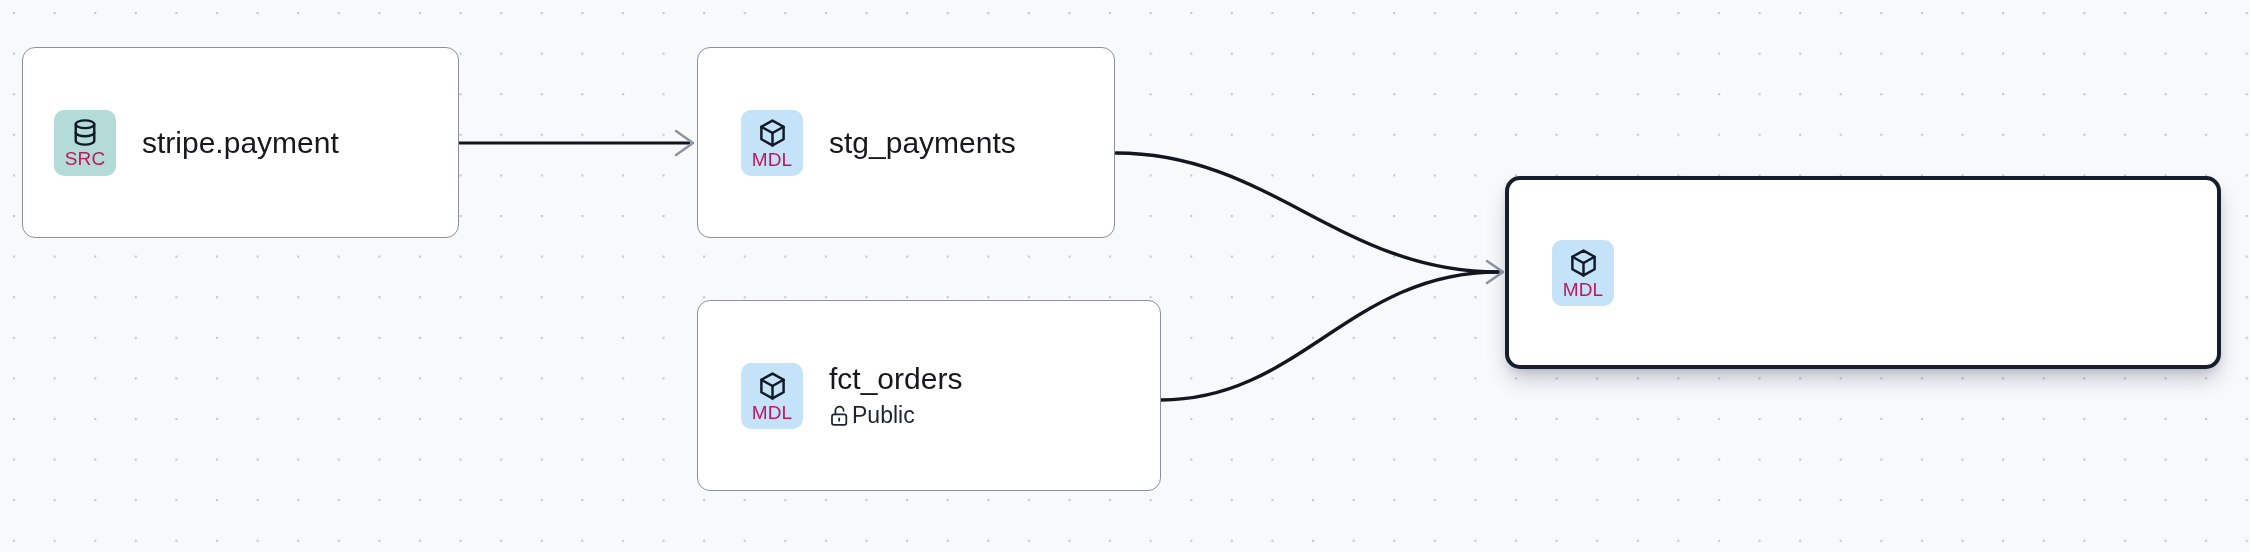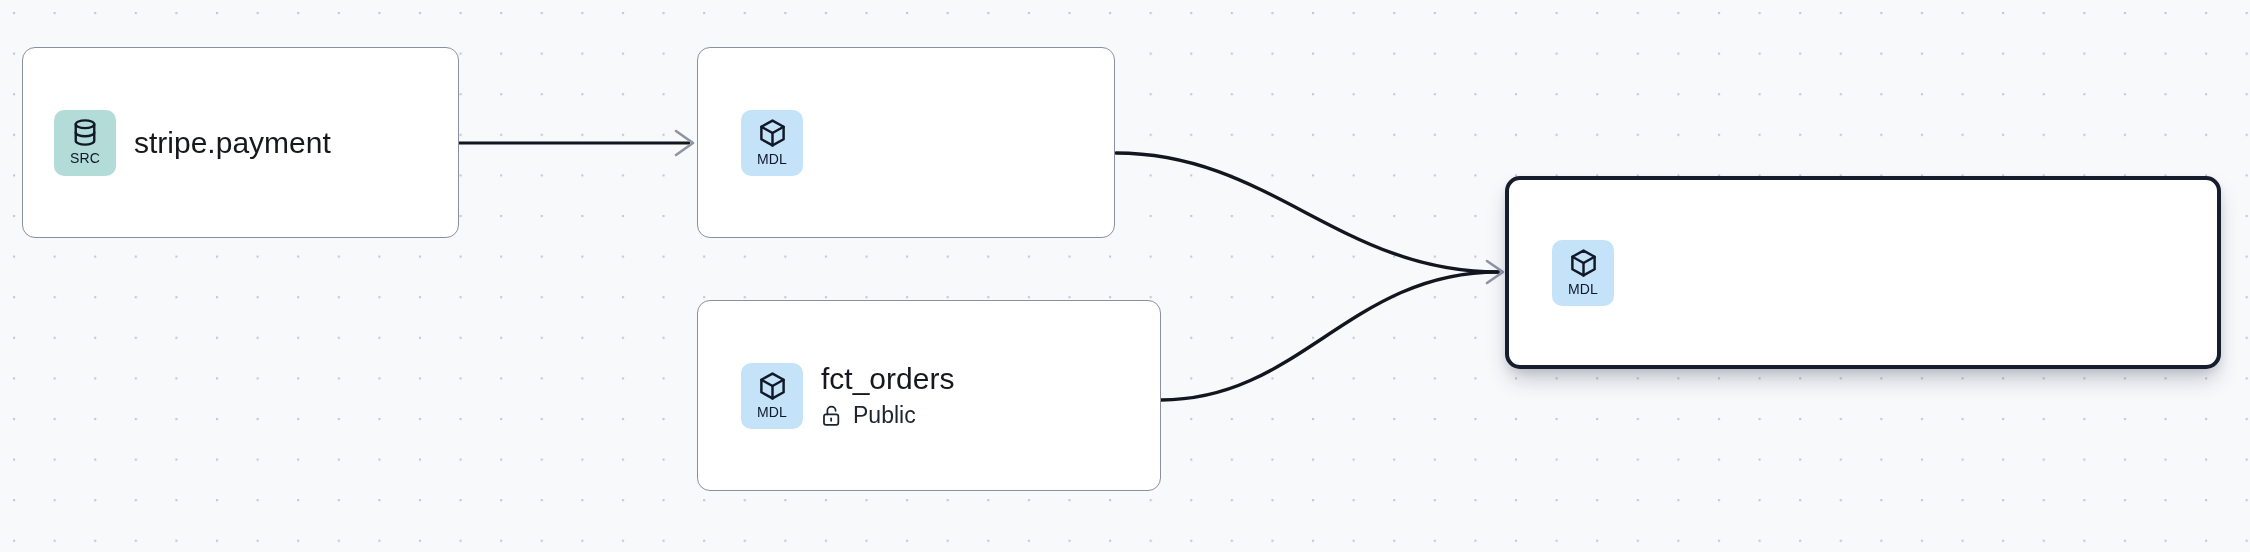--- a/index.html
+++ b/index.html
@@ -37,29 +37,29 @@
 
   .badge{
     width:62px;height:66px;border-radius:10px;
     display:flex;flex-direction:column;align-items:center;justify-content:center;
     flex:0 0 auto;
   }
   .badge.src{background:#b3dcd8;}
   .badge.mdl{background:#c5e3f8;margin-left:12px;}
   .badge svg{display:block;margin-bottom:1px;}
   .badge .btxt{
-    font-size:14px;line-height:19px;color:#0f172a;letter-spacing:.2px;
+    font-size:19px;line-height:19px;color:#be185d;letter-spacing:.2px;
   }
 
-  .nbody{margin-left:18px;display:flex;flex-direction:column;justify-content:center;}
+  .nbody{margin-left:26px;display:flex;flex-direction:column;justify-content:center;}
   .ntitle{
     font-size:30px;line-height:36px;color:#16181d;white-space:nowrap;
   }
   .nmeta{
-    display:flex;align-items:center;gap:11px;
+    display:flex;align-items:center;gap:2px;
     font-size:23px;line-height:29px;color:#1d2430;margin-top:4px;
   }
   .nmeta svg{display:block;}
 </style>
 </head>
 <body>
 
 <div id="canvas">
 
   <svg id="edge-layer" viewBox="0 0 2250 552" xmlns="http://www.w3.org/2000/svg">
@@ -99,20 +99,23 @@
     <div class="badge mdl">
       <span>
         <svg width="31" height="32" viewBox="0 0 24 24" fill="none" stroke="#111827" stroke-width="1.9" stroke-linecap="round" stroke-linejoin="round">
           <path d="M12 2.4 L20.6 7.2 V16.8 L12 21.6 L3.4 16.8 V7.2 Z"></path>
           <path d="M3.4 7.2 L12 12 L20.6 7.2"></path>
           <path d="M12 12 V21.6"></path>
         </svg>
       </span>
       <span class="btxt">MDL</span>
     </div>
+    <div class="nbody">
+      <div class="ntitle">stg_payments</div>
+    </div>
   </div>
 
   <div class="node" style="left:697px;top:300px;width:464px;height:191px;">
     <div class="badge mdl">
       <span>
         <svg width="31" height="32" viewBox="0 0 24 24" fill="none" stroke="#111827" stroke-width="1.9" stroke-linecap="round" stroke-linejoin="round">
           <path d="M12 2.4 L20.6 7.2 V16.8 L12 21.6 L3.4 16.8 V7.2 Z"></path>
           <path d="M3.4 7.2 L12 12 L20.6 7.2"></path>
           <path d="M12 12 V21.6"></path>
         </svg>

